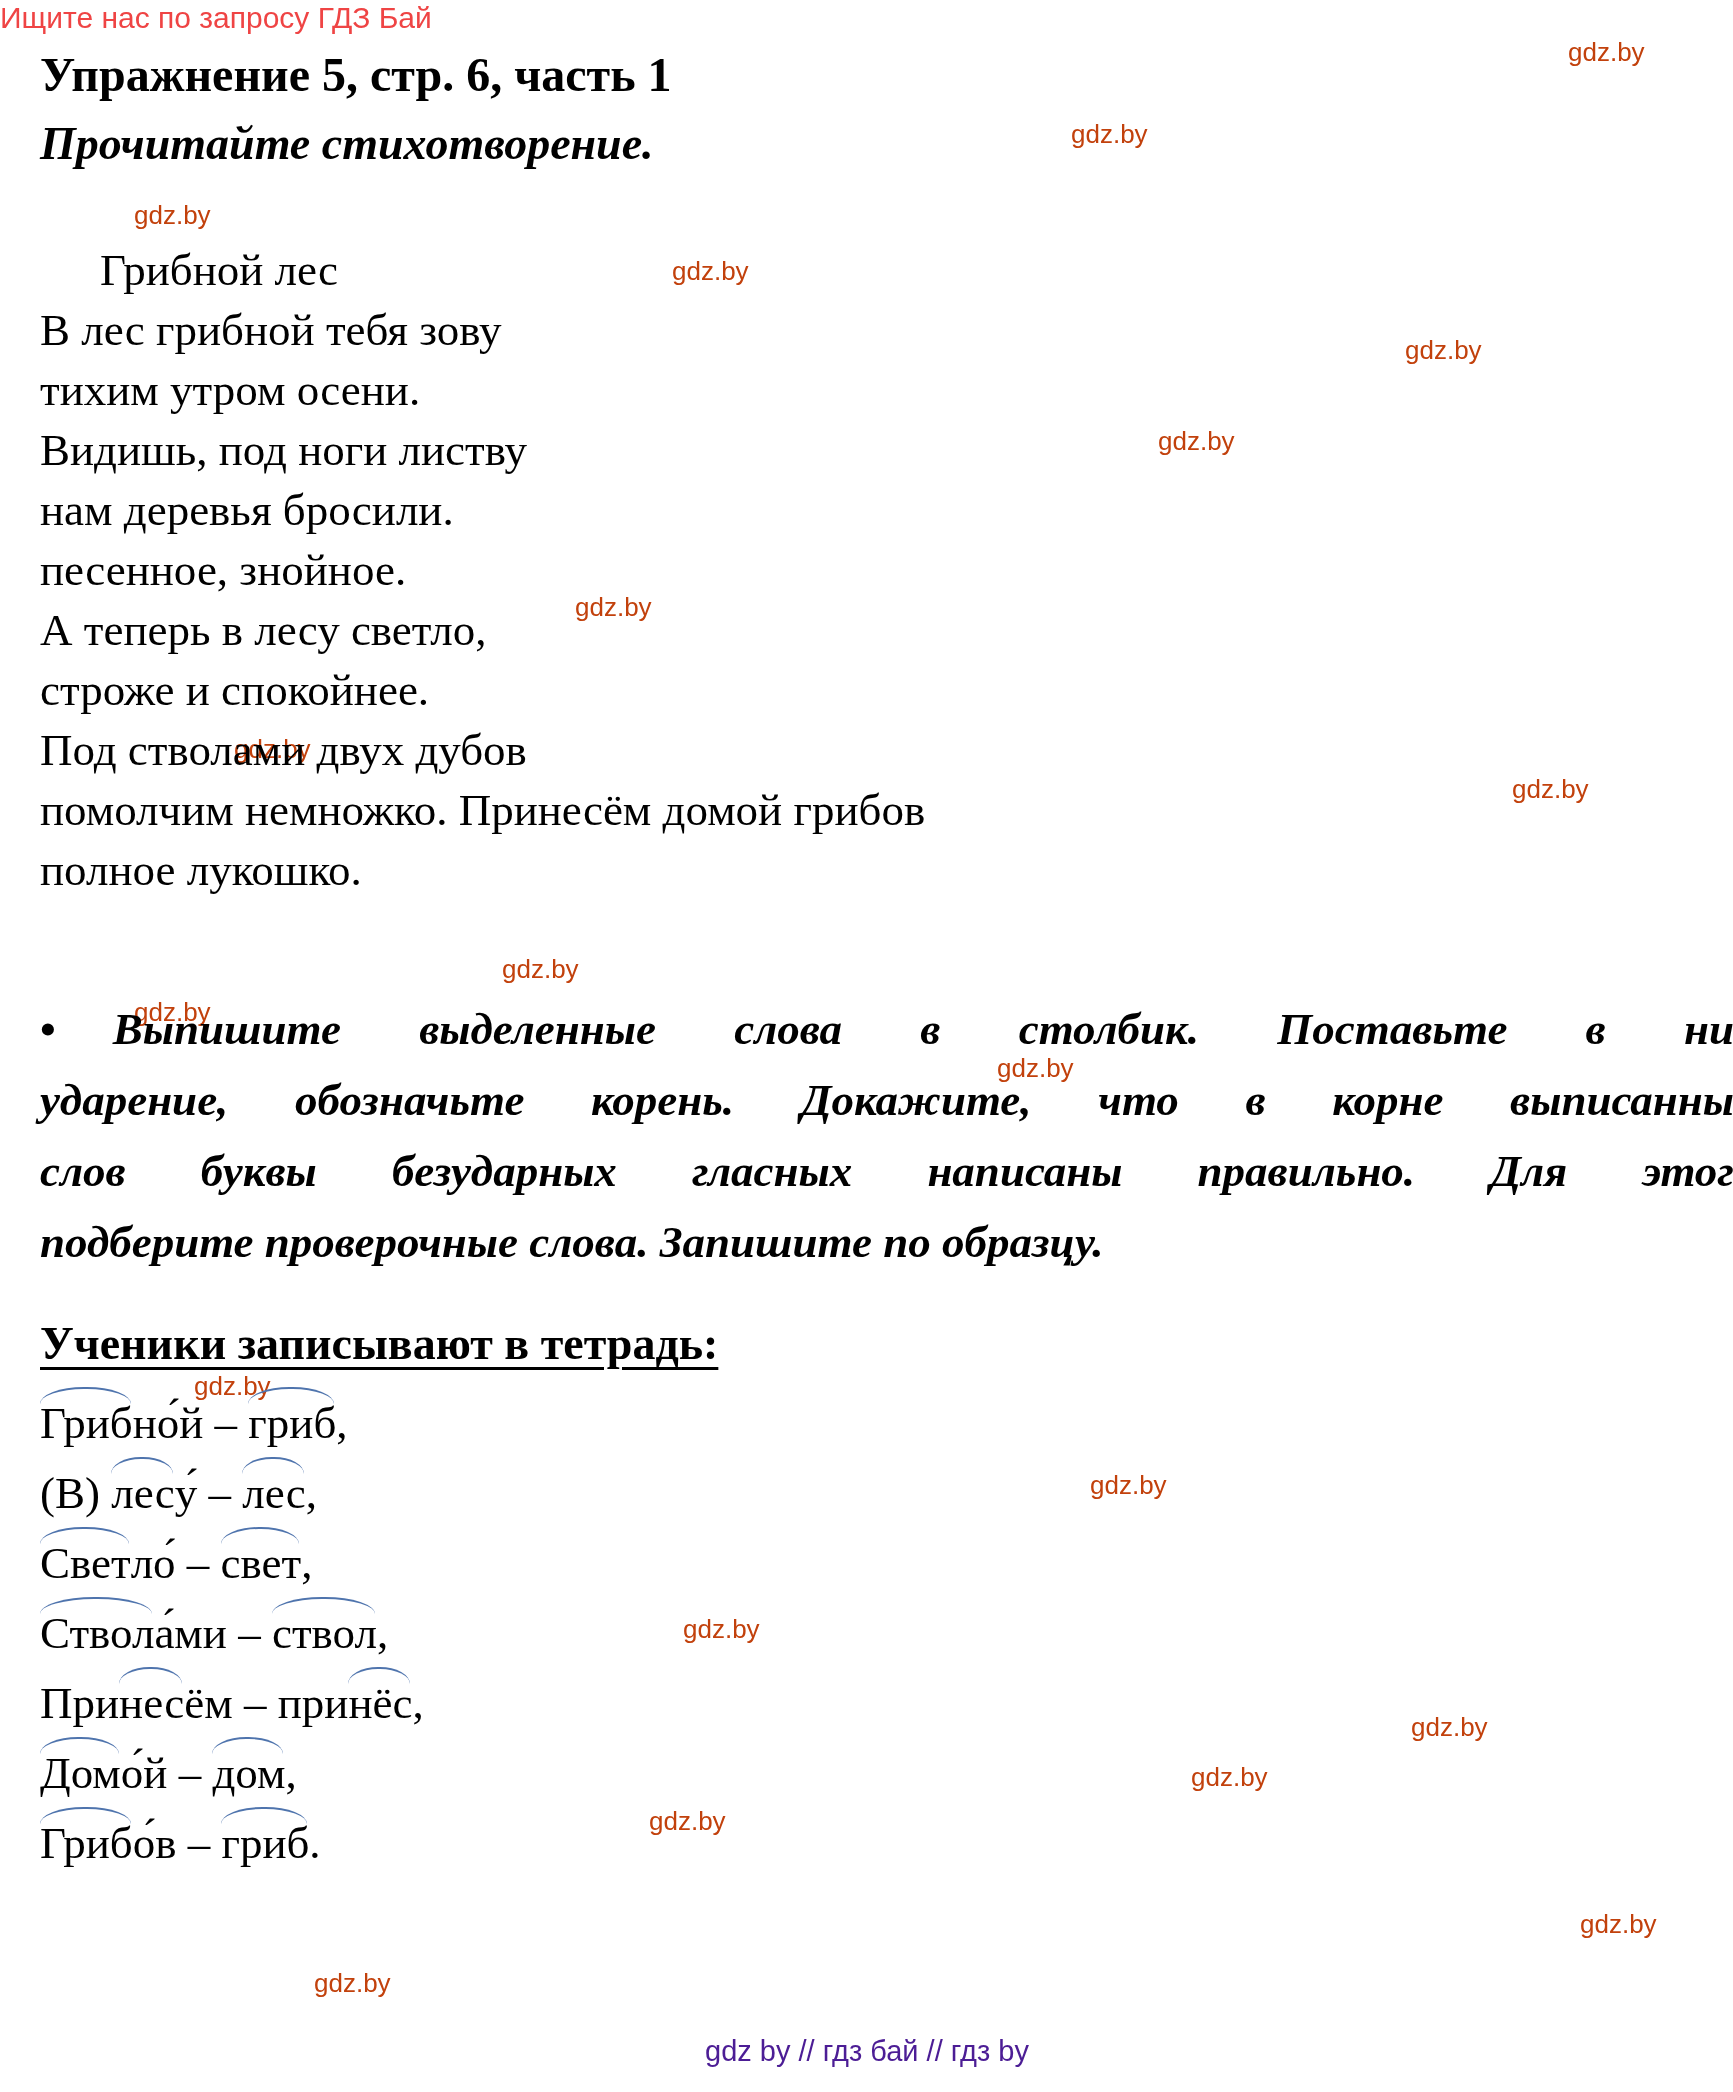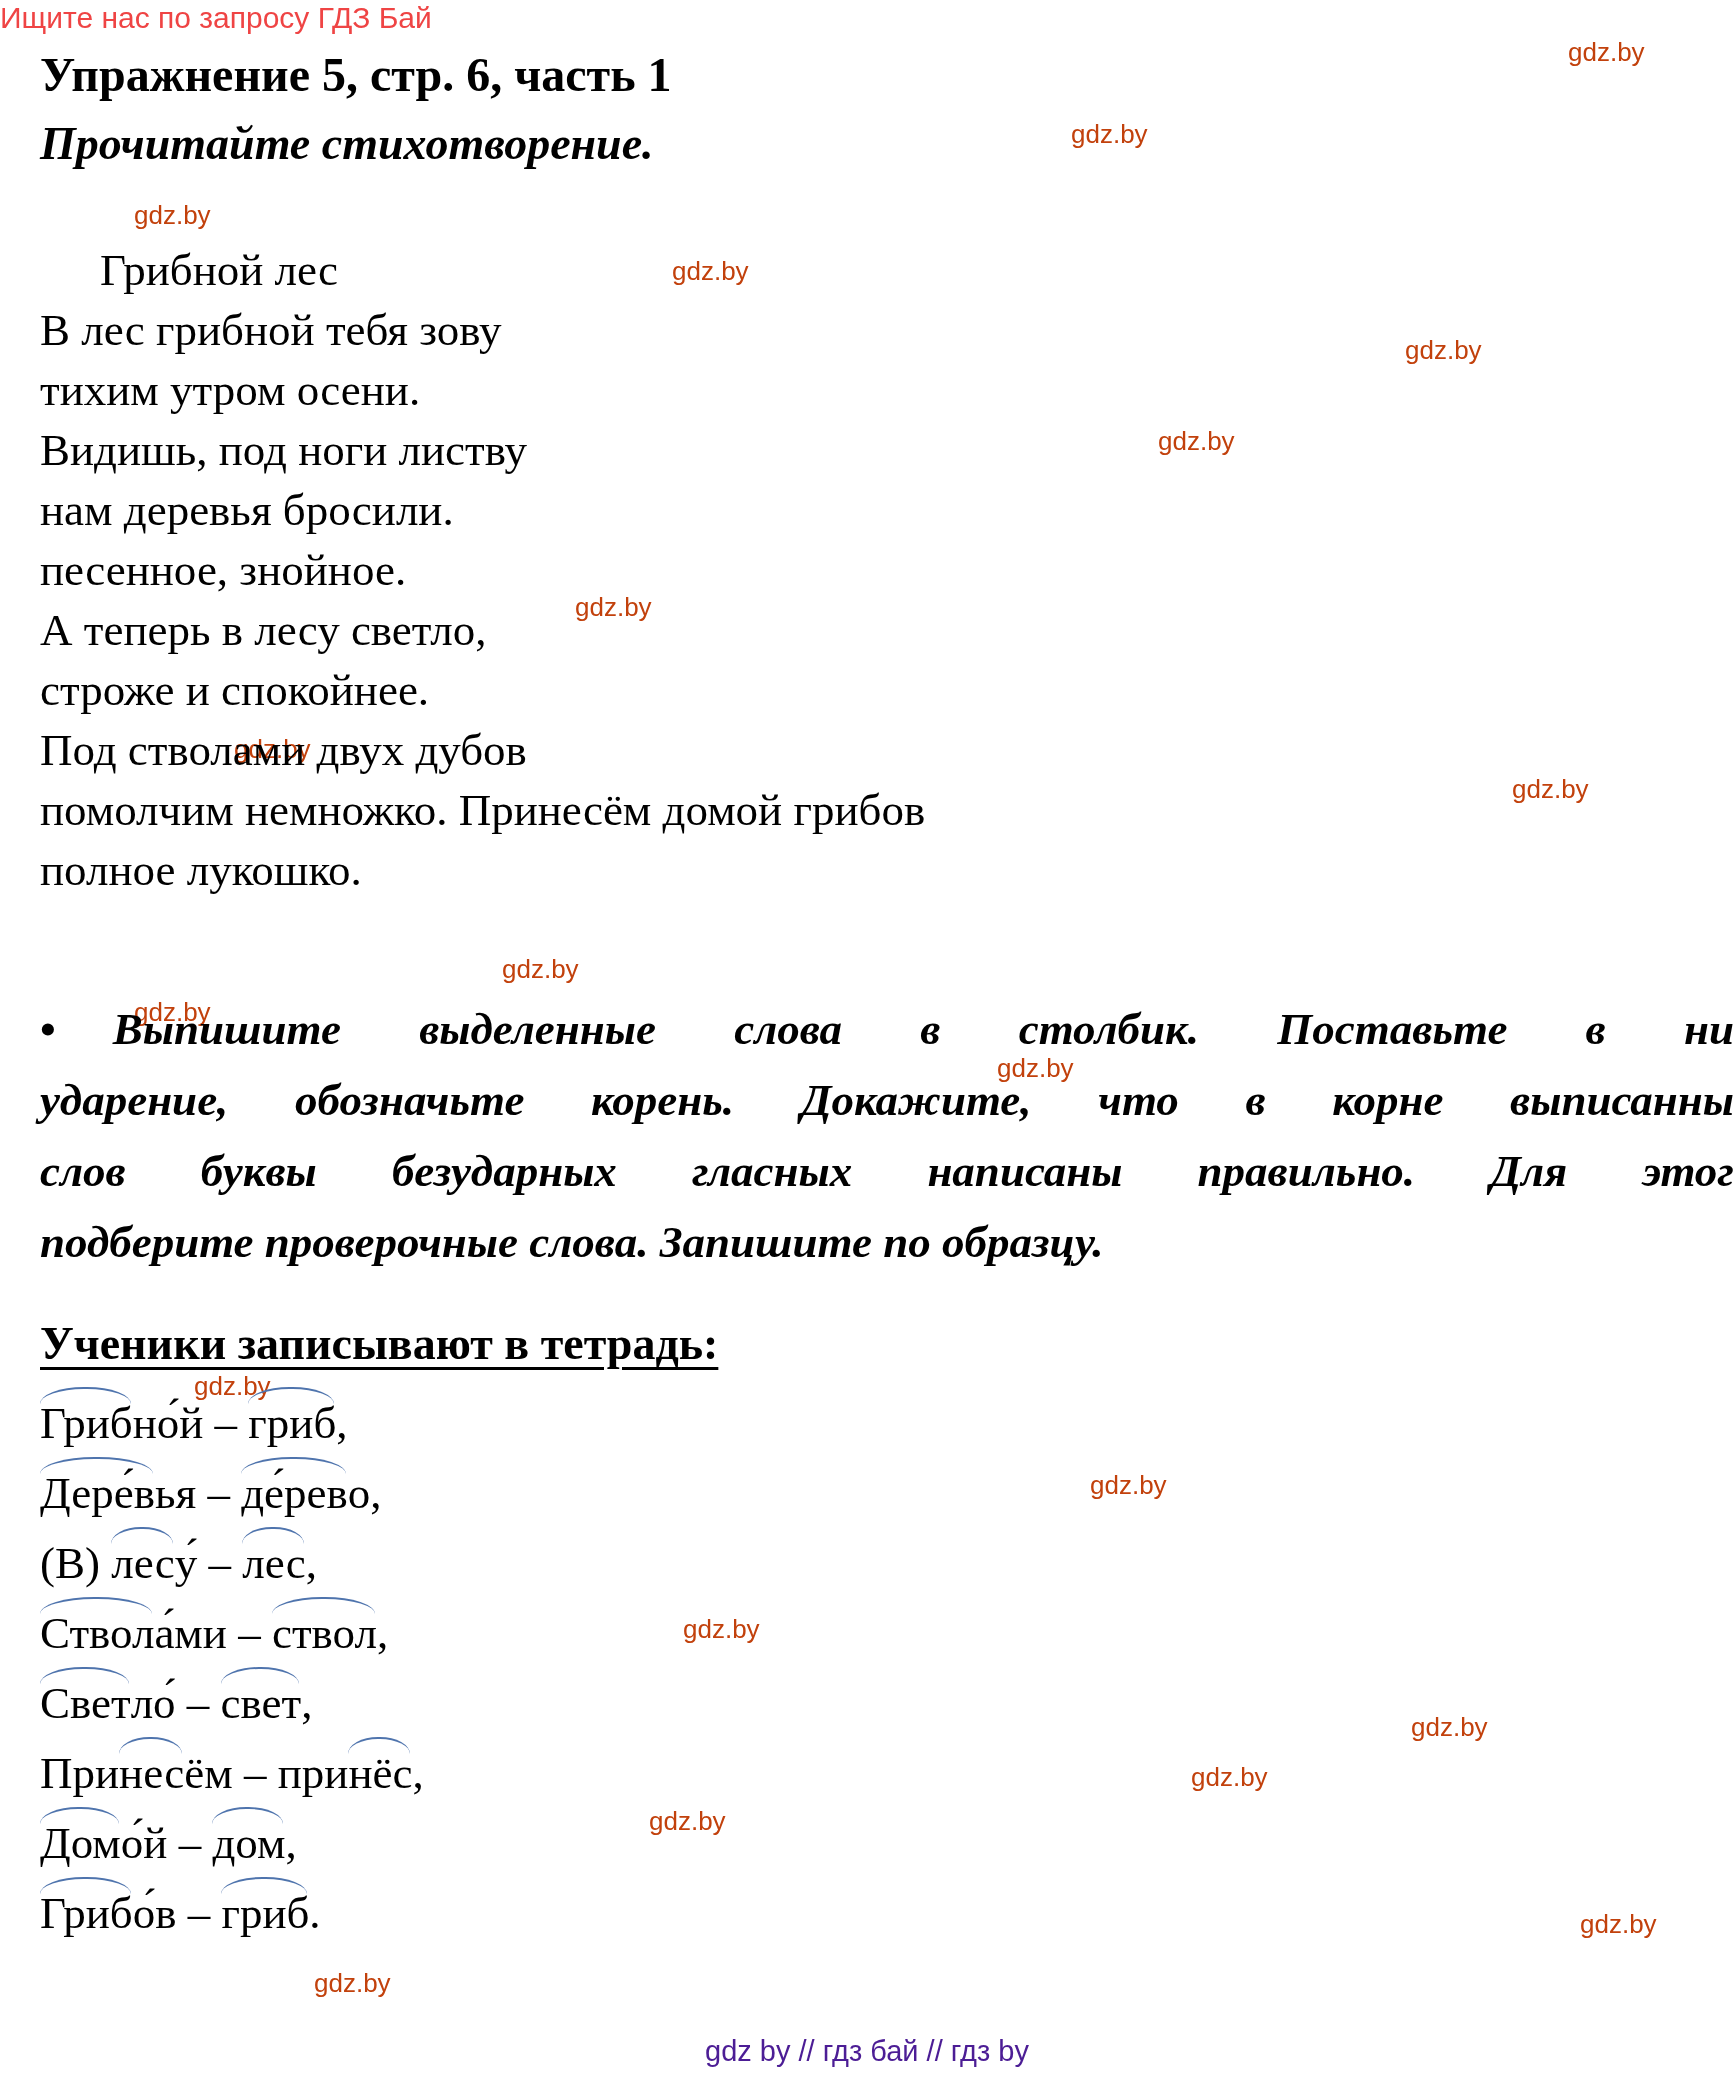--- a/index.html
+++ b/index.html
@@ -117,27 +117,26 @@
     <div class="task-line">ударение, обозначьте корень. Докажите, что в корне выписанны</div>
     <div class="task-line">слов буквы безударных гласных написаны правильно. Для этог</div>
     <div class="task-line last">подберите проверочные слова. Запишите по образцу.</div>
   </div>
 
   <div class="answers">
     <div class="answers-heading">Ученики записывают в тетрадь:</div>
 
     <div class="ans-row"><span></span><span class="root"><span>Гриб</span></span><span>но́й</span><span> – </span><span></span><span class="root"><span>гриб</span></span><span></span><span>,</span></div>
 
-    <div class="ans-row"><span></span><span class="root"><span>Дере́в</span></span><span>ья</span><span> – </span><span></span><span class="root"><span>де́рев</span></span><span>о</span><span>,</span></div>
 
     <div class="ans-row"><span>(В) </span><span class="root"><span>лес</span></span><span>у́</span><span> – </span><span></span><span class="root"><span>лес</span></span><span></span><span>,</span></div>
 
+    <div class="ans-row"><span></span><span class="root"><span>Свет</span></span><span>ло́</span><span> – </span><span></span><span class="root"><span>свет</span></span><span></span><span>,</span></div>
+
     <div class="ans-row"><span></span><span class="root"><span>Ствол</span></span><span>а́ми</span><span> – </span><span></span><span class="root"><span>ствол</span></span><span></span><span>,</span></div>
-
-    <div class="ans-row"><span></span><span class="root"><span>Свет</span></span><span>ло́</span><span> – </span><span></span><span class="root"><span>свет</span></span><span></span><span>,</span></div>
 
     <div class="ans-row"><span>При</span><span class="root"><span>нес</span></span><span>ём</span><span> – </span><span>при</span><span class="root"><span>нёс</span></span><span></span><span>,</span></div>
 
     <div class="ans-row"><span></span><span class="root"><span>Дом</span></span><span>о́й</span><span> – </span><span></span><span class="root"><span>дом</span></span><span></span><span>,</span></div>
 
     <div class="ans-row"><span></span><span class="root"><span>Гриб</span></span><span>о́в</span><span> – </span><span></span><span class="root"><span>гриб</span></span><span></span><span>.</span></div>
 
   </div>
 </div>
 

